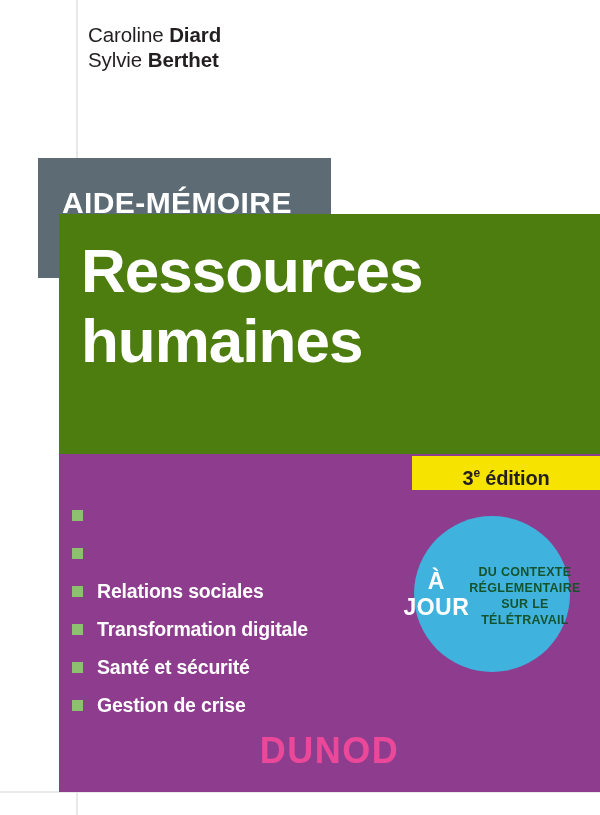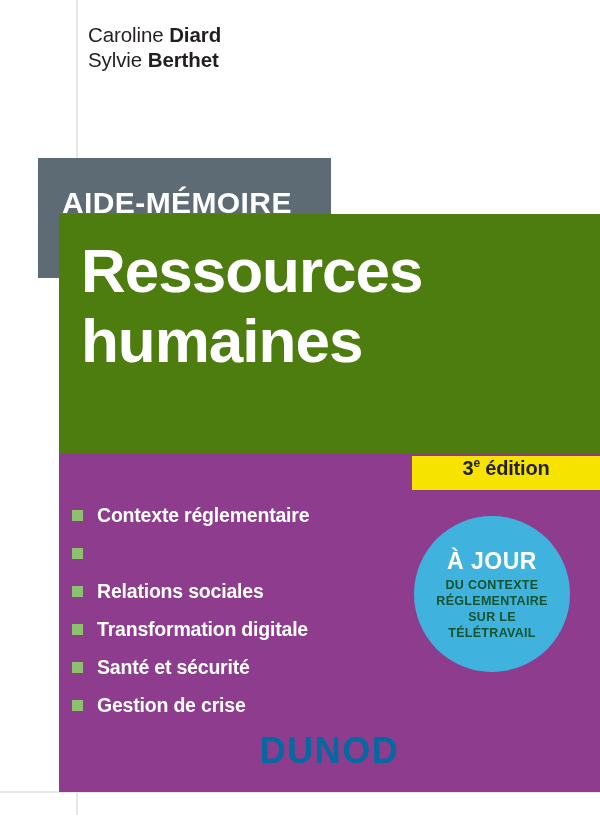--- a/index.html
+++ b/index.html
@@ -113,21 +113,21 @@
 
   
   .edition-badge {
     position: absolute;
     left: 412px;
     top: 456px;
     width: 188px;
     height: 34px;
     background: #f6e400;
     display: flex;
-    align-items: flex-start;
+    align-items: flex-end;
     justify-content: center;
   }
   .edition-text {
     font-size: 20px;
     font-weight: 700;
     color: #231f20;
     letter-spacing: -0.2px;
   }
   .edition-text sup {
     font-size: 12px;
@@ -164,21 +164,21 @@
   
   .sticker {
     position: absolute;
     left: 414px;
     top: 516px;
     width: 156px;
     height: 156px;
     border-radius: 50%;
     background: #3fb3dd;
     display: flex;
-    flex-direction: column;
+    flex-direction: row;
     align-items: center;
     justify-content: center;
     text-align: center;
   }
   .sticker-title {
     font-size: 23px;
     font-weight: 700;
     color: #ffffff;
     letter-spacing: 0.5px;
     line-height: 26px;
@@ -196,21 +196,21 @@
 
   
   .publisher {
     position: absolute;
     left: 59px;
     top: 730px;
     width: 541px;
     text-align: center;
     font-size: 36px;
     font-weight: 700;
-    color: #0369a1;
+    color: #ec4899;
     letter-spacing: 1.5px;
   }
 </style>
 </head>
 <body>
 
 <div class="cover">
 
   <div class="left-rule"></div>
   <div class="bottom-rule"></div>
@@ -239,21 +239,20 @@
 
   <div class="purple-block"></div>
 
   <div class="edition-badge">
     <div class="edition-text"><span>3</span><sup>e</sup><span> édition</span></div>
   </div>
 
   <div class="bullets">
     <div class="bullet-row">
       <span class="bullet-square"></span>
-      <span class="bullet-label">Contexte réglementaire</span>
     </div>
     <div class="bullet-row">
       <span class="bullet-square"></span>
     </div>
     <div class="bullet-row">
       <span class="bullet-square"></span>
       <span class="bullet-label">Relations sociales</span>
     </div>
     <div class="bullet-row">
       <span class="bullet-square"></span>

